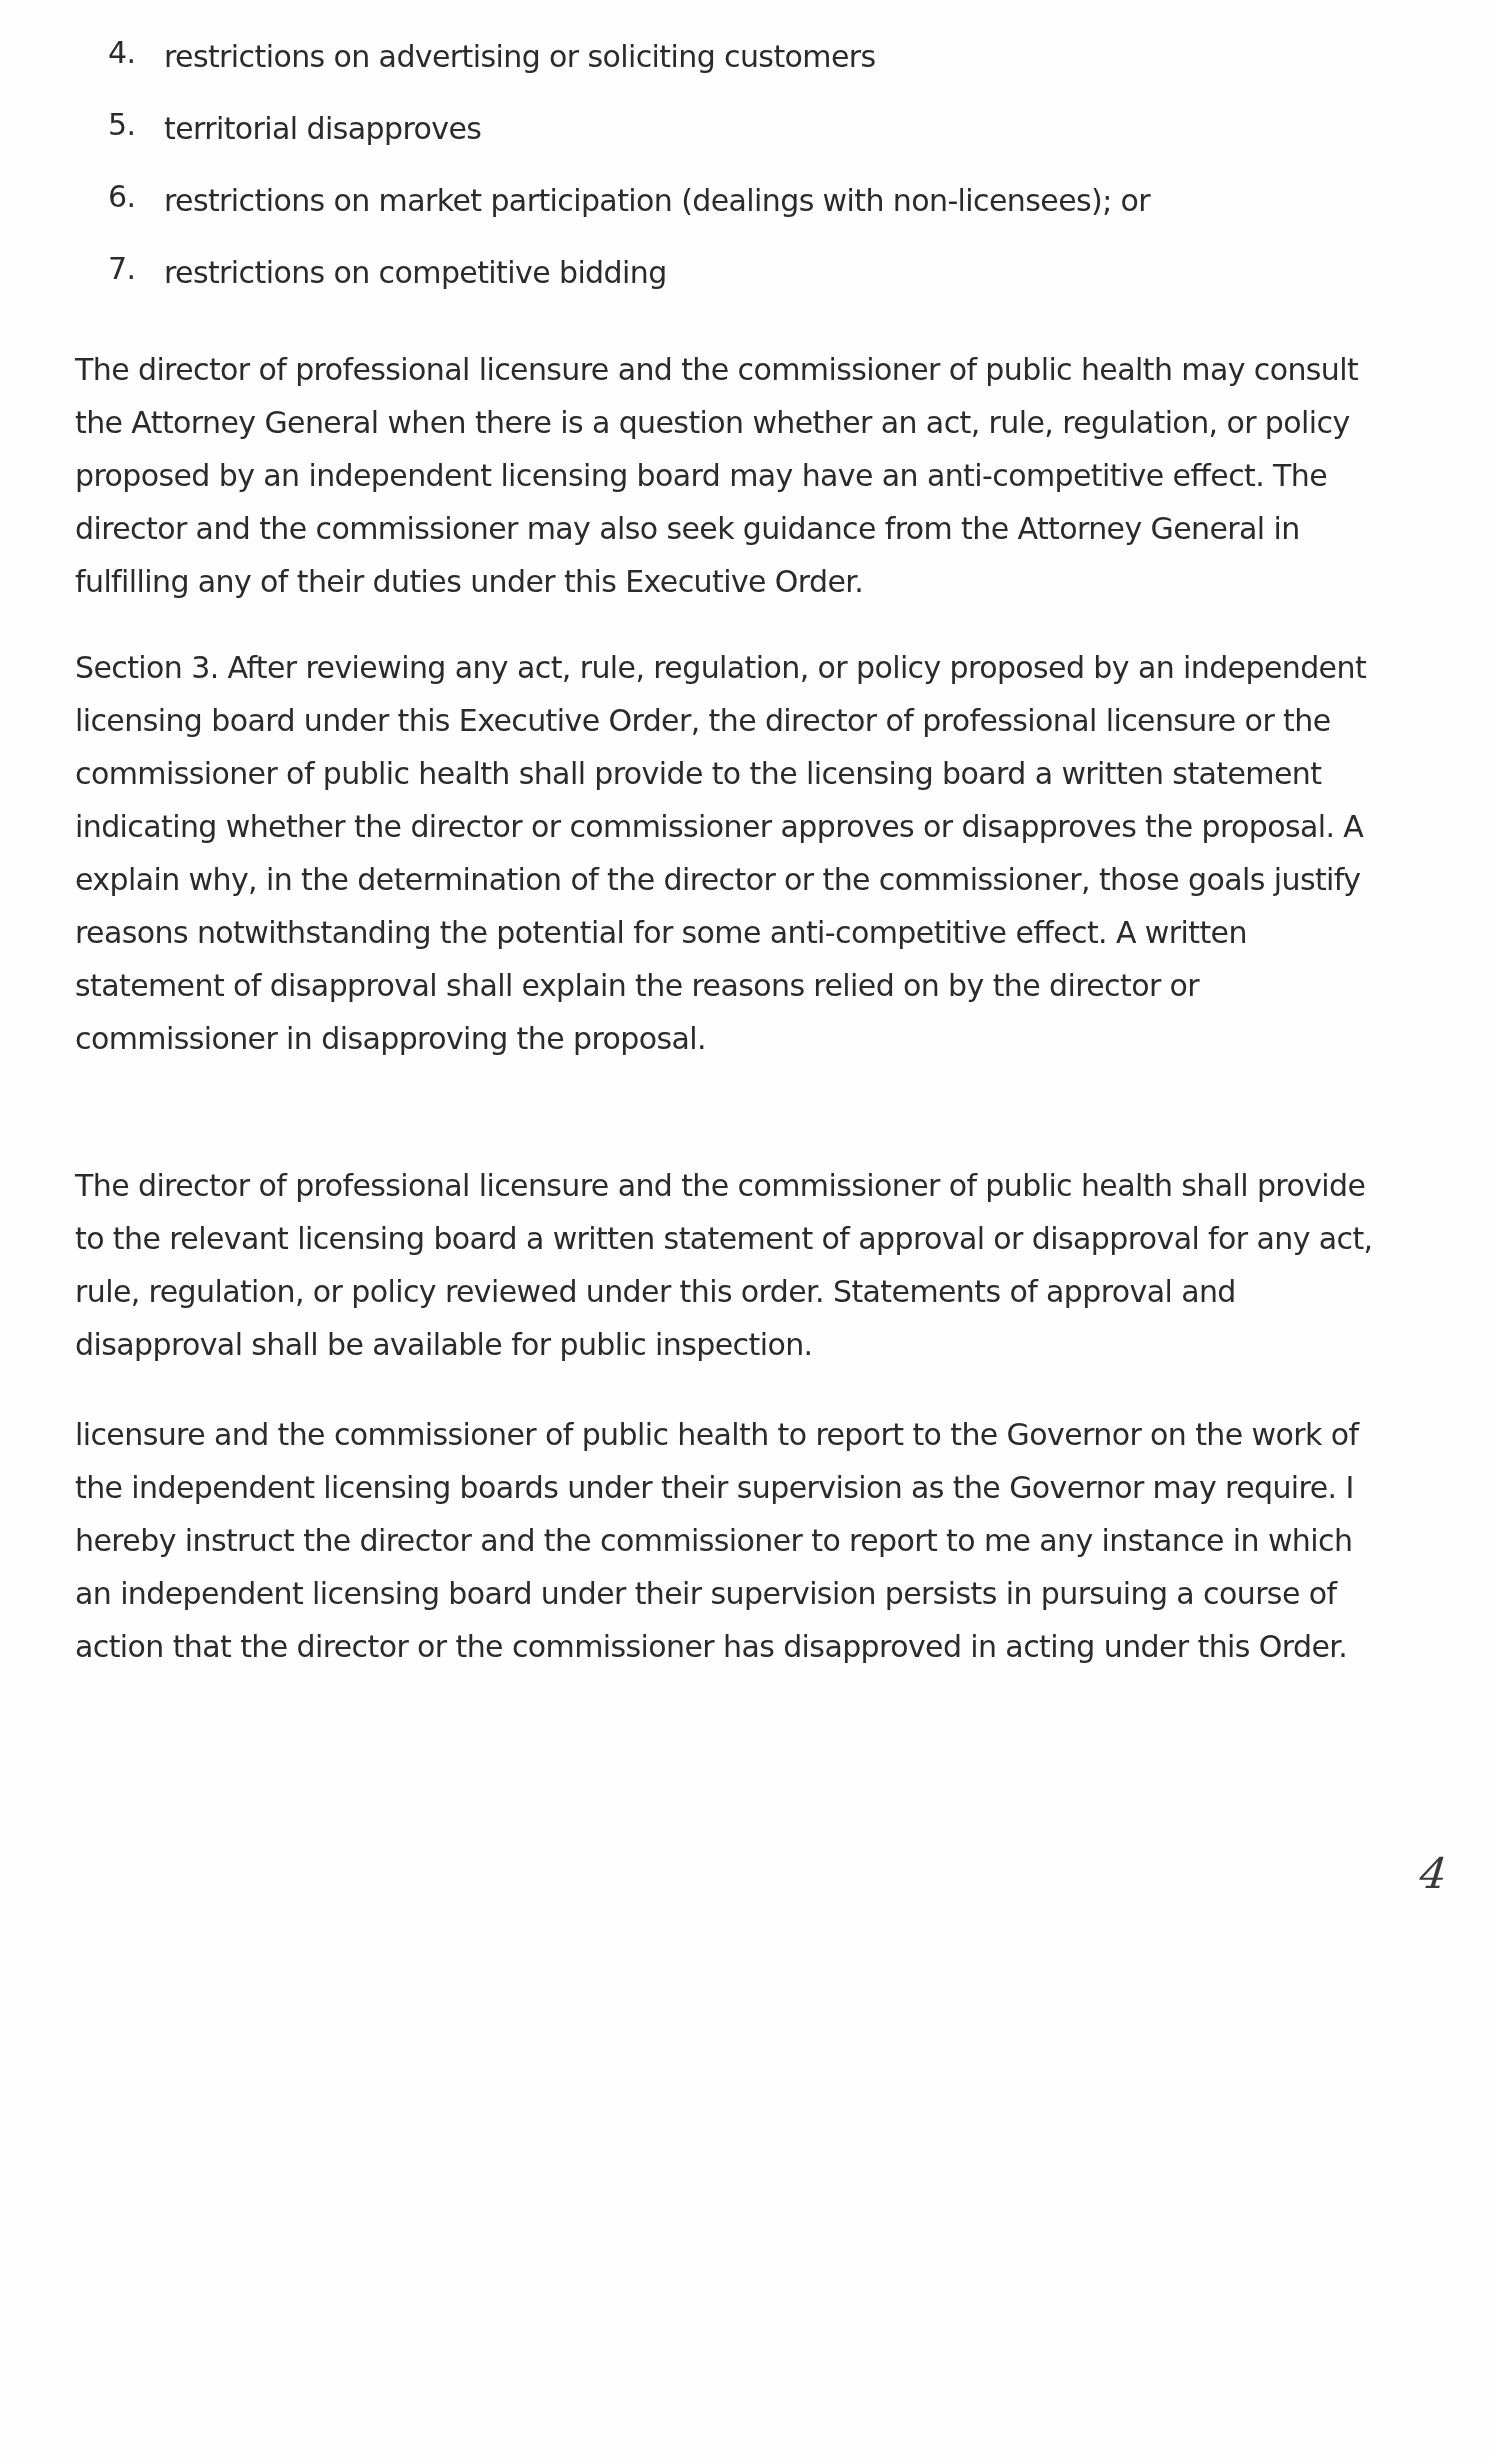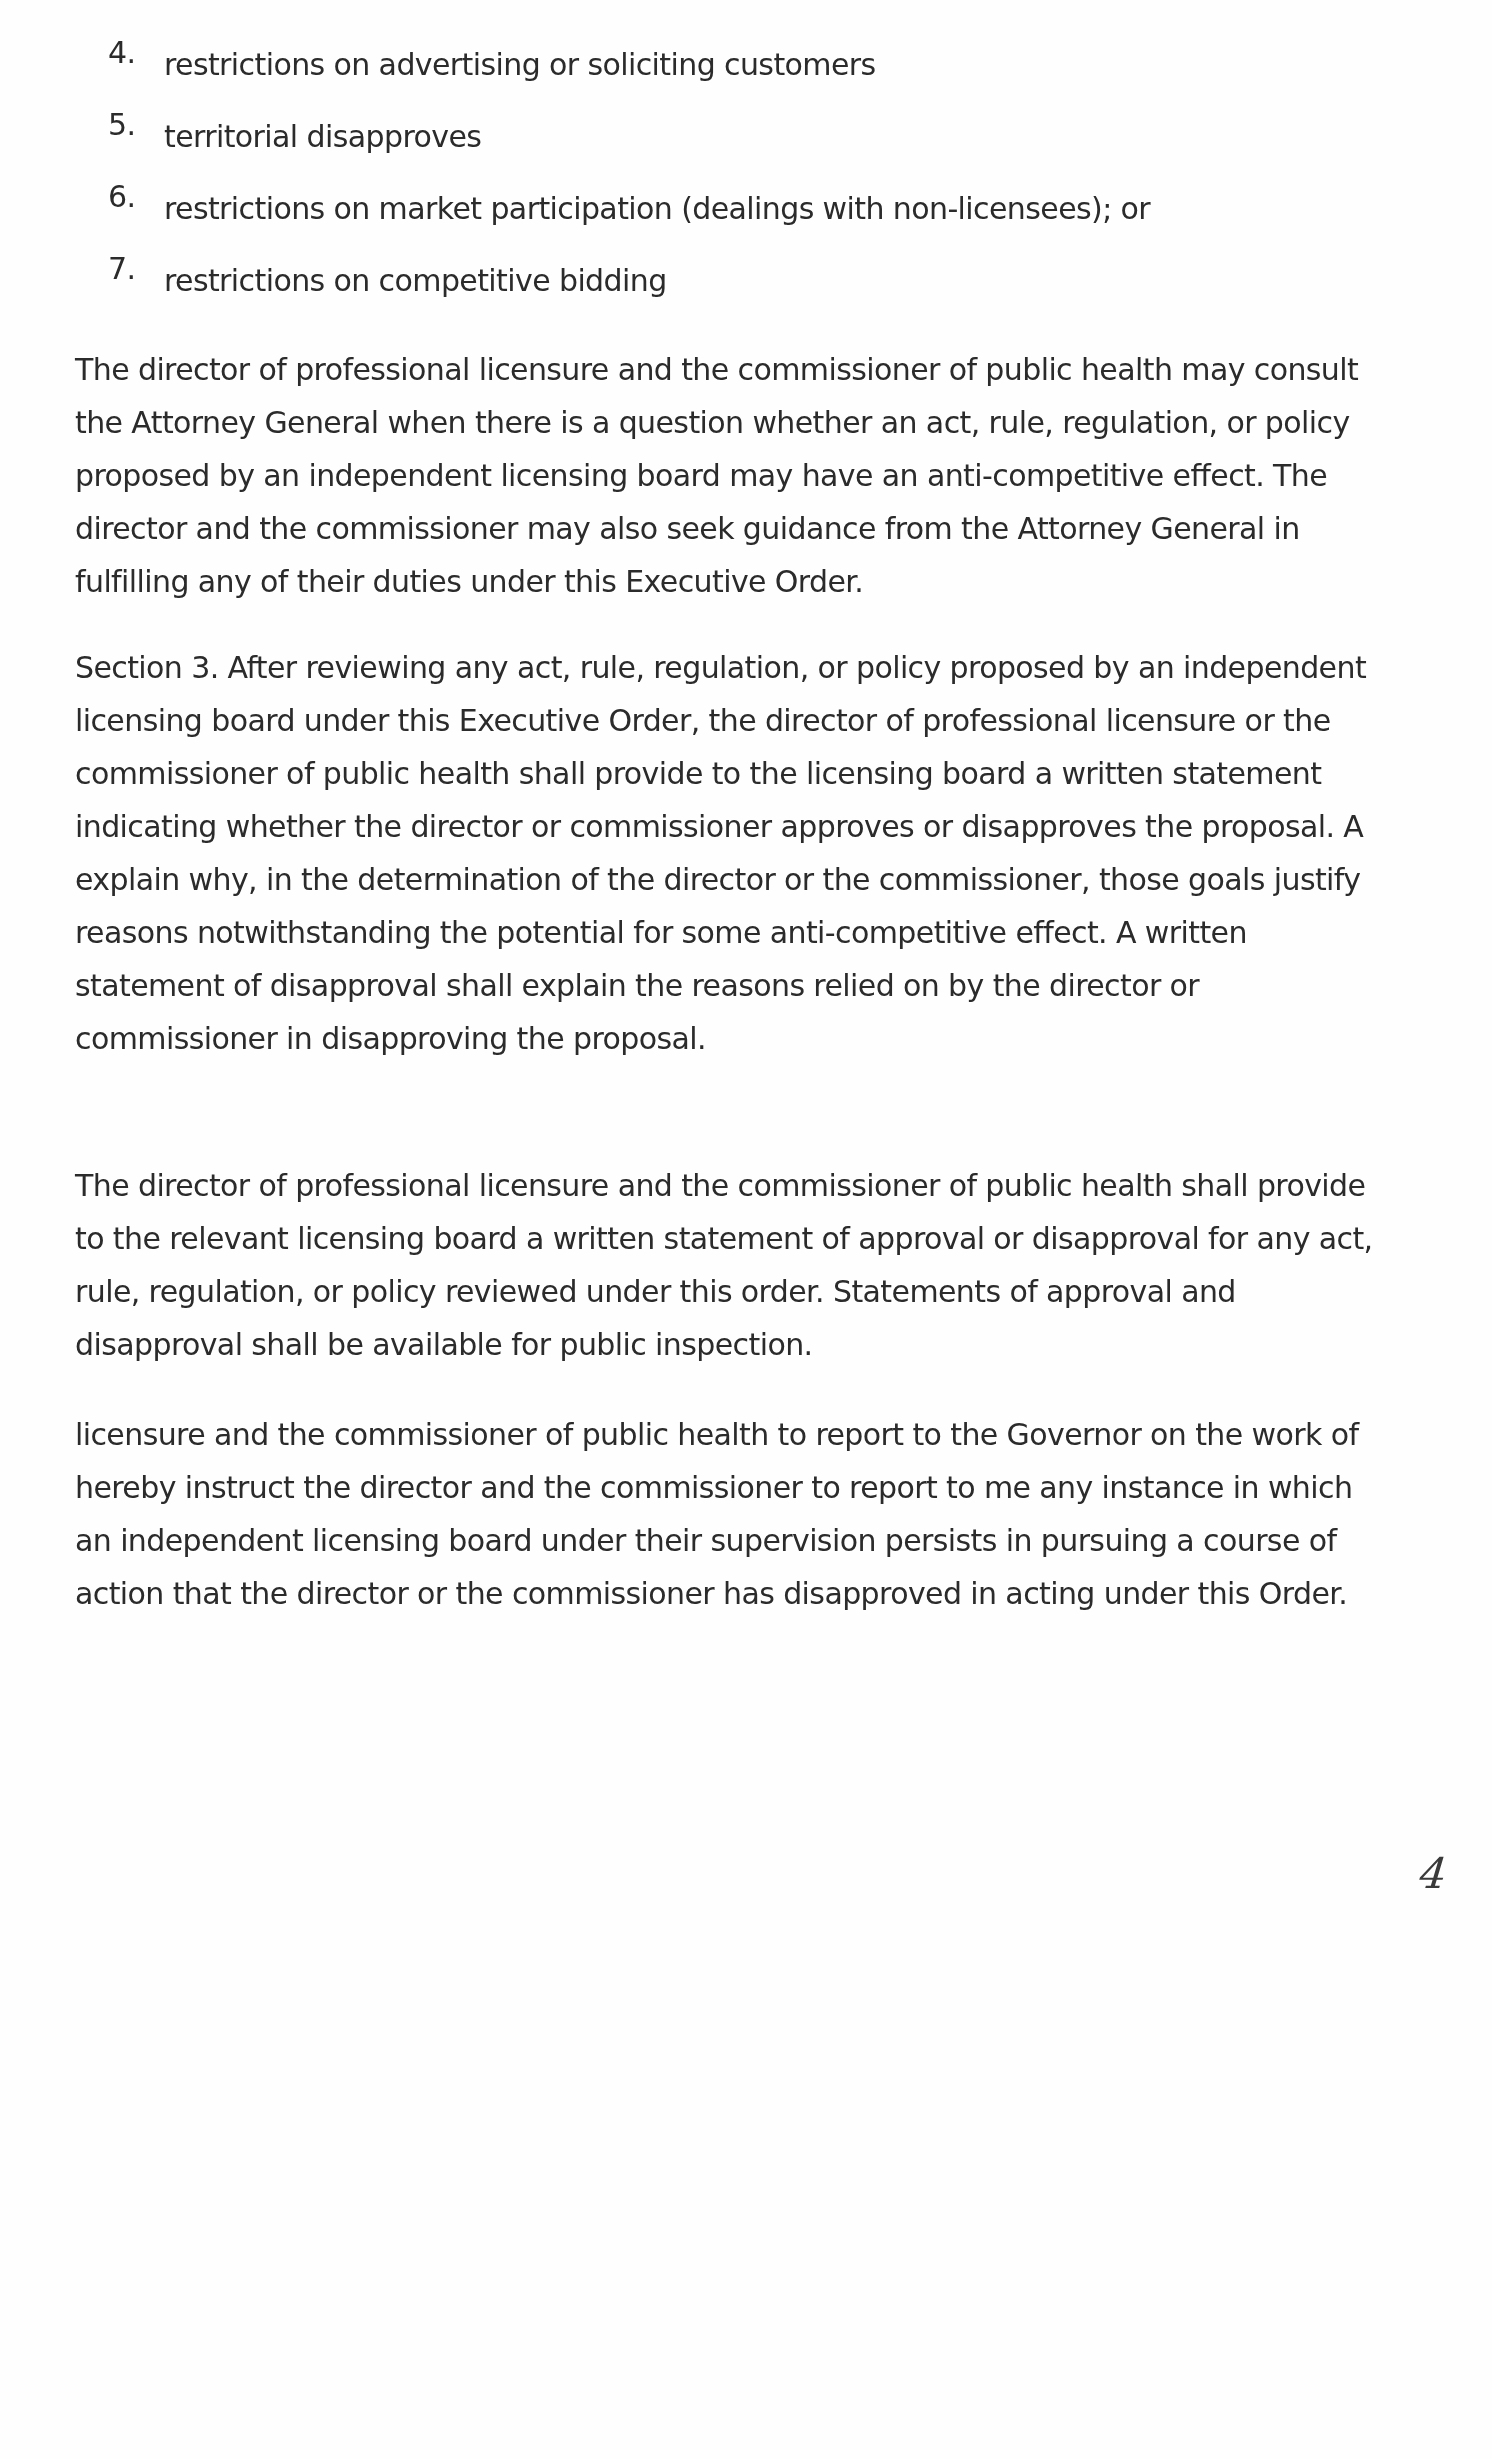--- a/index.html
+++ b/index.html
@@ -39,21 +39,21 @@
     white-space: nowrap;
   }
   .list-num {
     position: absolute;
     left: 0;
     top: 0;
   }
   .list-text {
     position: absolute;
     left: 56px;
-    top: 12px;
+    top: 4px;
   }
   .para {
     position: absolute;
     left: 75px;
     width: 1364px;
     margin: 0;
     font-size: 30px;
     line-height: 53px;
     letter-spacing: -0.6px;
   }
@@ -125,20 +125,21 @@
 
   <p class="para" id="para-3">
     <span class="line">The director of professional licensure and the commissioner of public health shall provide</span>
     <span class="line">to the relevant licensing board a written statement of approval or disapproval for any act,</span>
     <span class="line">rule, regulation, or policy reviewed under this order.  Statements of approval and</span>
     <span class="line">disapproval shall be available for public inspection.</span>
   </p>
 
   <p class="para" id="para-4">
     <span class="line">licensure and the commissioner of public health to report to the Governor on the work of</span>
+    <span class="line">the independent licensing boards under their supervision as the Governor may require.  I</span>
     <span class="line">hereby instruct the director and the commissioner to report to me any instance in which</span>
     <span class="line">an independent licensing board under their supervision persists in pursuing a course of</span>
     <span class="line">action that the director or the commissioner has disapproved in acting under this Order.</span>
   </p>
 
   <div class="page-number">4</div>
 </div>
 
 
 </body></html>

